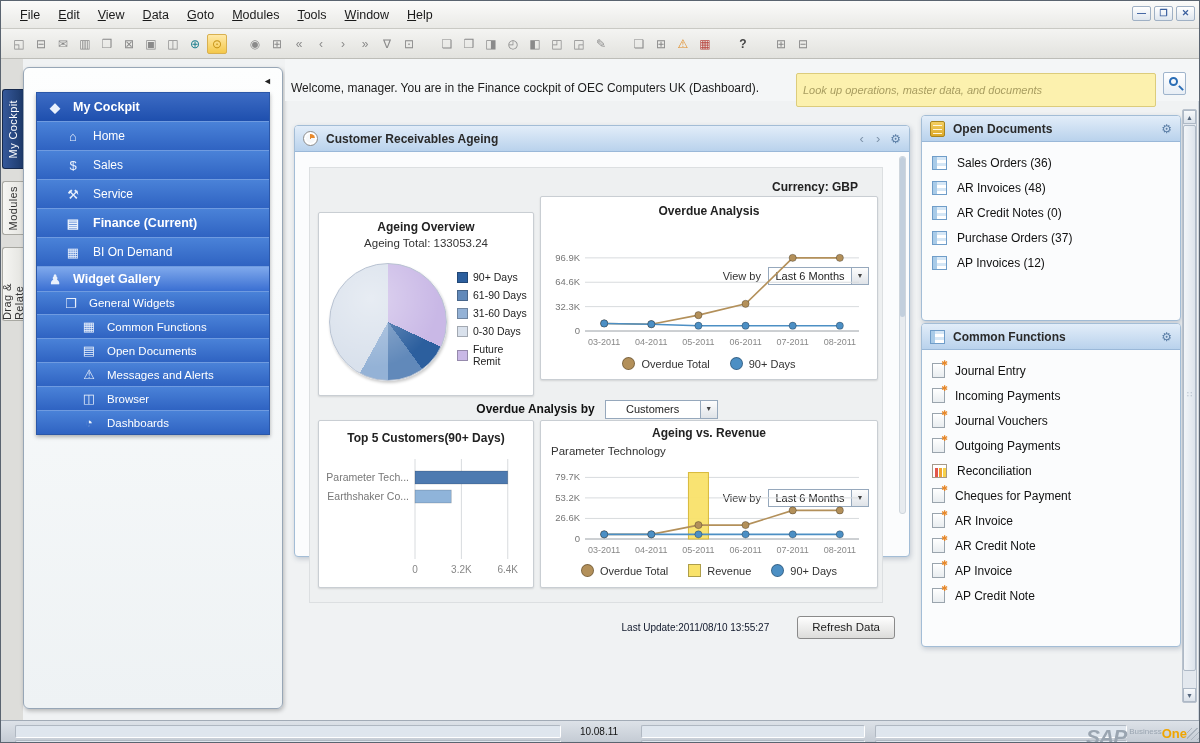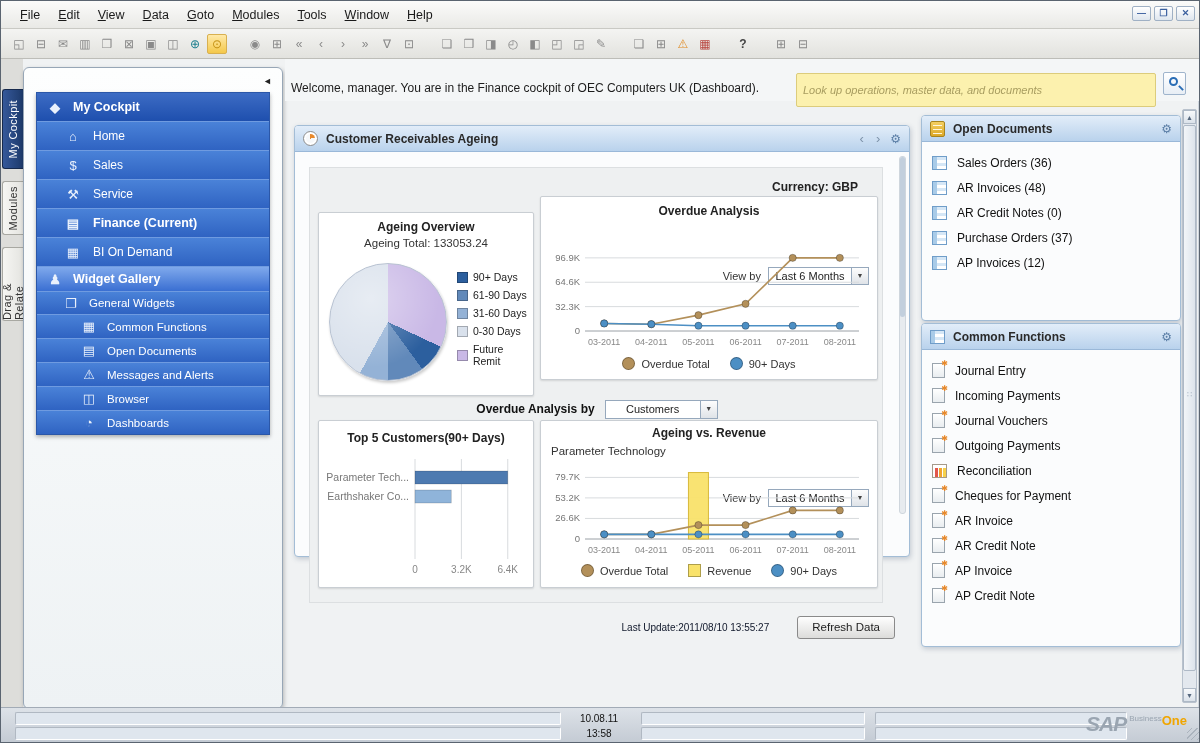--- a/index.html
+++ b/index.html
@@ -147,21 +147,21 @@
   
   .scrollbar { position:absolute; right:2px; top:108px; width:15px; height:594px;
                background:#e3e8ee; border:1px solid #b9c2cd; border-radius:2px; }
   .sb-arrow { position:absolute; left:0; width:13px; height:14px; background:linear-gradient(#f7f9fb,#dbe2ea);
               border:1px solid #aeb9c6; font-size:7px; color:#55677d; text-align:center; line-height:13px; }
   .sb-thumb { position:absolute; left:0; top:15px; width:13px; height:546px;
               background:linear-gradient(90deg,#f2f5f8,#dde4ec); border:1px solid #aeb9c6; border-radius:2px; }
   .sb-grip { position:absolute; left:3px; top:50%; margin-top:-5px; font-size:8px; color:#9aa8b8; line-height:3px; }
 
   
-  .statusbar { position:absolute; left:0; bottom:0; width:1200px; height:35px;
+  .statusbar { position:absolute; left:0; bottom:0; width:1200px; height:22px;
                background:linear-gradient(#dde2e8,#c4cbd4); border-top:1px solid #a2abb6; }
   .st-field { position:absolute; height:13px; background:#dfe6ee; border:1px solid #b0b8c2;
               border-bottom-color:#ffffff; border-right-color:#ffffff; border-radius:2px; }
   .st-text { position:absolute; font-size:10px; color:#111; text-align:center; width:64px; }
   .brand { position:absolute; right:14px; top:4px; display:flex; align-items:flex-start; gap:3px; }
   .brand-sap { font-size:21px; font-weight:bold; font-style:italic; color:#9aa5b1;
                letter-spacing:-1px; line-height:24px; }
   .brand-col { display:flex; flex-direction:row; line-height:10px; margin-top:2px; }
   .brand-business { font-size:8px; color:#9aa5b1; }
   .brand-one { font-size:13px; font-weight:bold; color:#f0a500; line-height:13px; }

